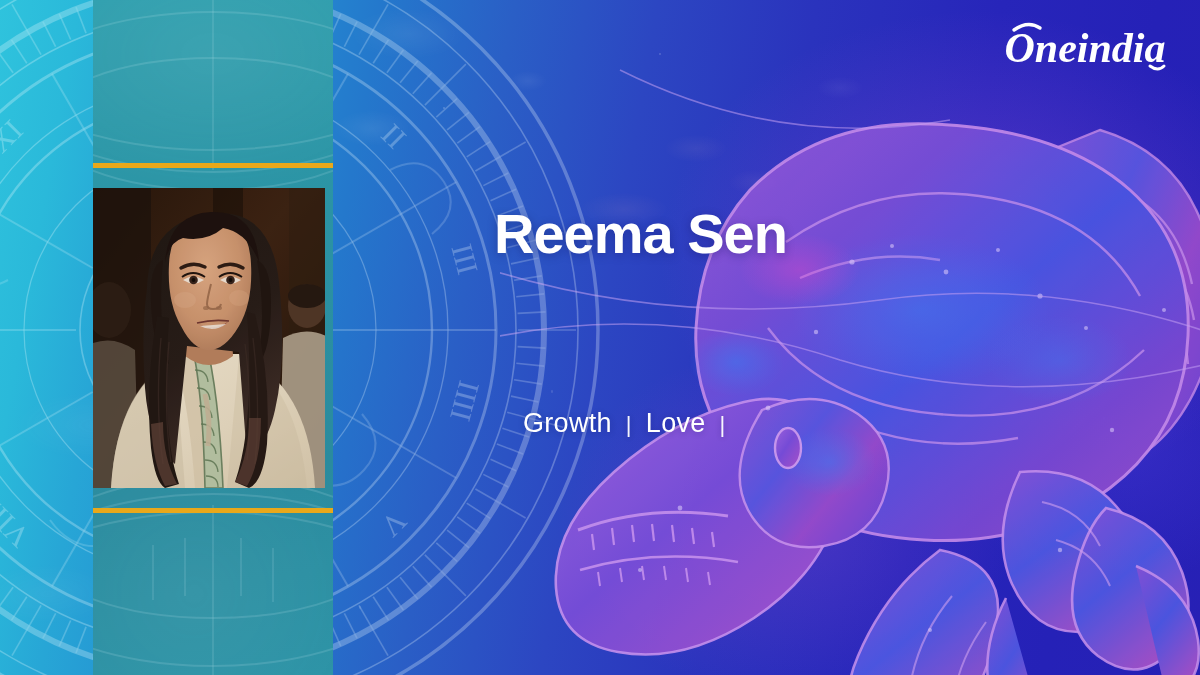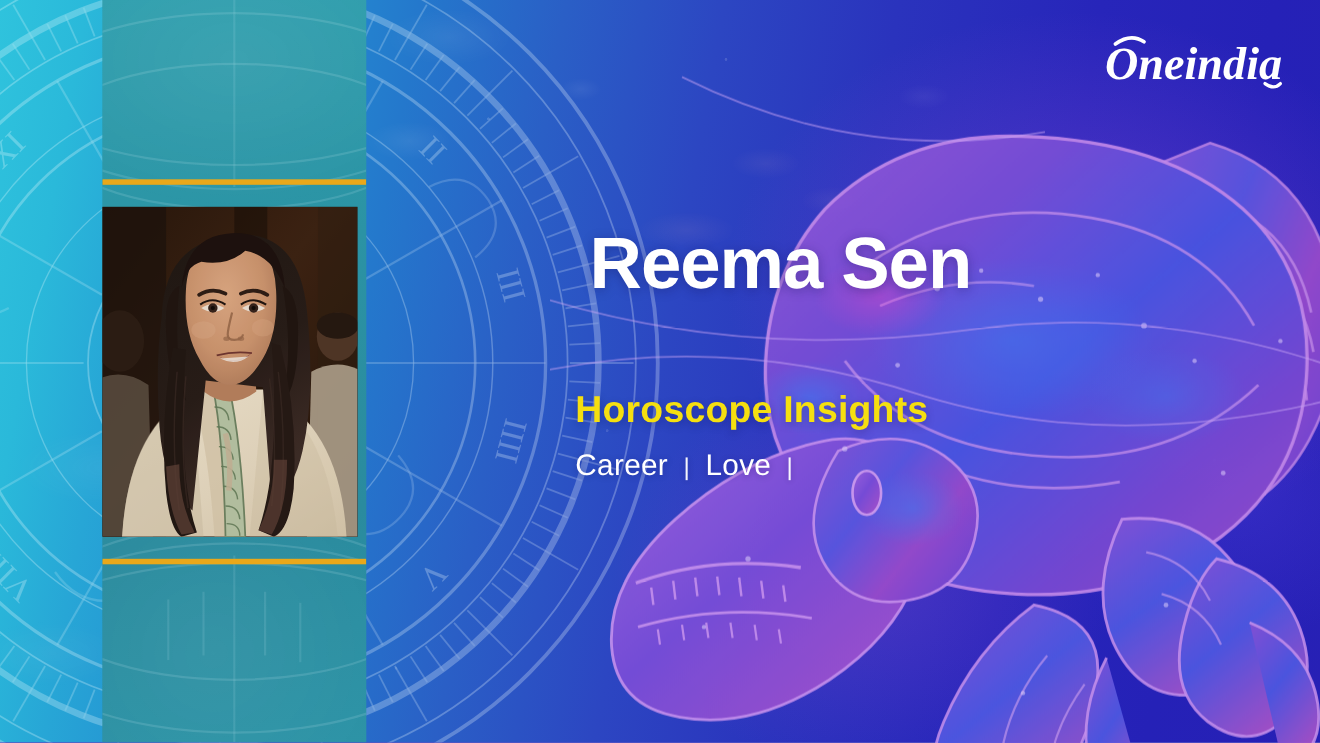--- a/index.html
+++ b/index.html
@@ -133,22 +133,22 @@
     width:232px; height:300px;
     overflow:hidden;
     background:#2a1a12;
     z-index:4;
   }
   .portrait svg { display:block; width:100%; height:100%; }
 
   
   .headline {
     position:absolute;
-    left:536px; top:205px;
-    font-size:66px;
+    left:494px; top:205px;
+    font-size:56px;
     font-weight:bold;
     color:#ffffff;
     letter-spacing:-1px;
     line-height:1.05;
     white-space:nowrap;
     text-shadow:0 2px 10px rgba(20,20,90,.35);
   }
   .subhead {
     position:absolute;
     left:523px; top:354px;
@@ -174,21 +174,21 @@
   .tagline .sep {
     color:#ffffff;
     font-size:22px;
     padding:0 14px;
     opacity:.95;
   }
 
   
   .brand-logo {
     position:absolute;
-    right:30px; top:26px;
+    right:30px; top:16px;
     width:170px; height:62px;
   }
   .brand-logo svg { width:100%; height:100%; display:block; }
 </style>
 </head>
 <body>
 
 <div id="stage">
 
   <div class="bg-base"></div>
@@ -655,24 +655,23 @@
           <rect width="232" height="300" fill="url(#vign)" opacity=".0"></rect>
         </g>
       </svg>
     </div>
 
     <div class="accent-line top"></div>
     <div class="accent-line bottom"></div>
   </div>
 
   <div class="headline">Reema Sen</div>
-  <div class="subhead">Horoscope Insights</div>
 
   <div class="tagline">
-    <span>Career</span>
+    <span>Growth</span>
     <span class="sep">|</span>
     <span>Love</span>
     <span class="sep">|</span>
   </div>
 
   <div class="brand-logo">
     <svg viewBox="0 0 170 62" xmlns="http://www.w3.org/2000/svg">
       <text id="logo-text" x="85" y="46" text-anchor="middle" font-family="Liberation Serif, serif" font-size="42" font-style="italic" font-weight="bold" fill="#ffffff">Oneindia</text>
       <path d="M14 14 q14 -10 26 -2" stroke="#ffffff" stroke-width="3.4" fill="none" stroke-linecap="round"></path>
       <path d="M150 50 q8 6 14 0" stroke="#ffffff" stroke-width="3" fill="none" stroke-linecap="round"></path>

